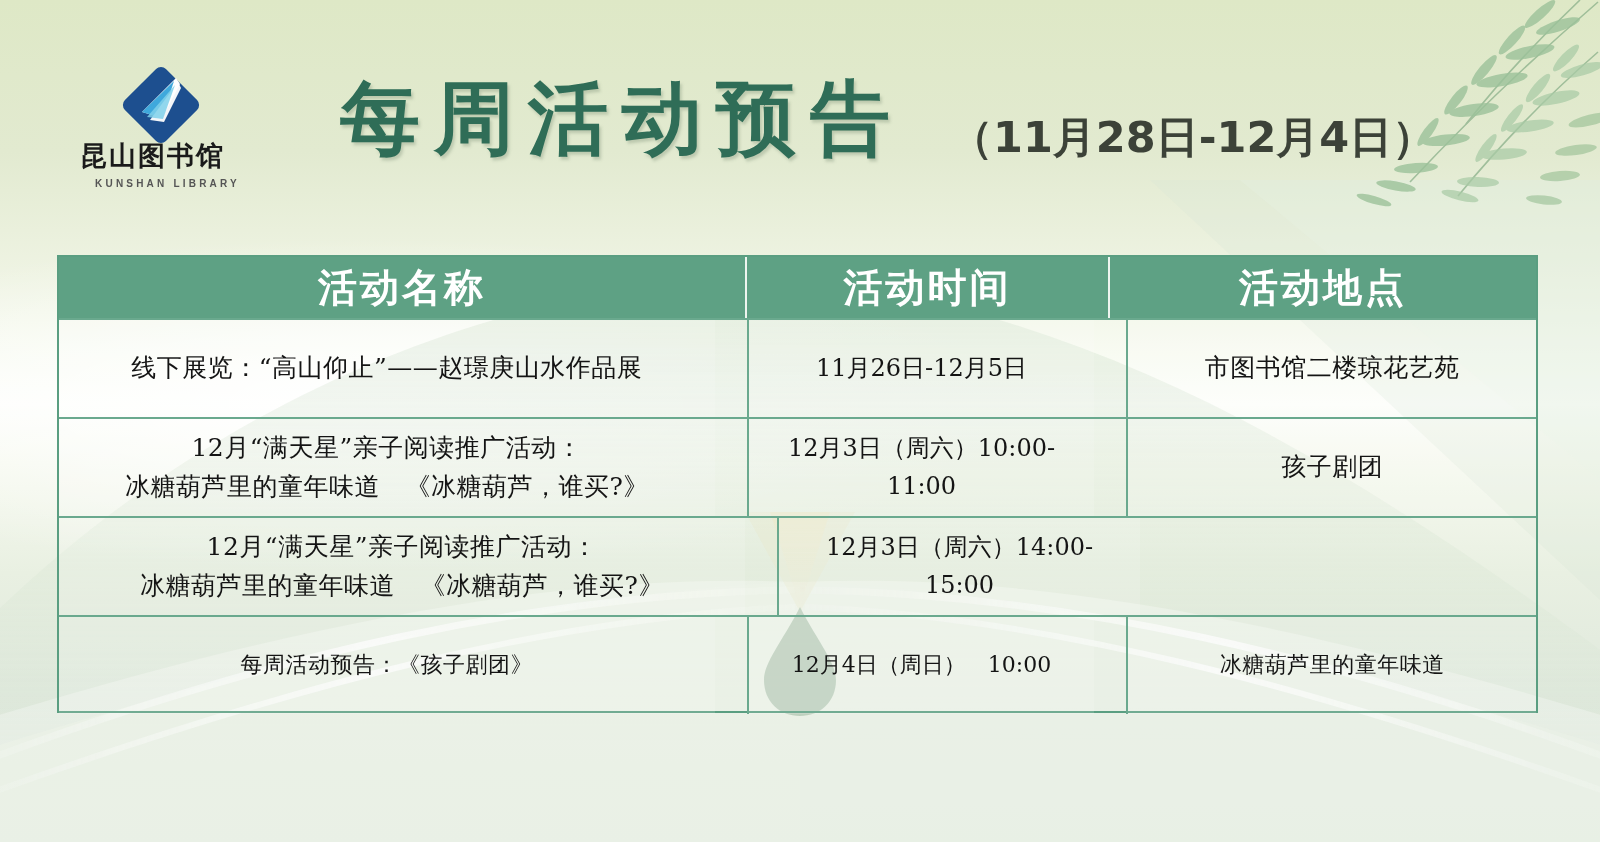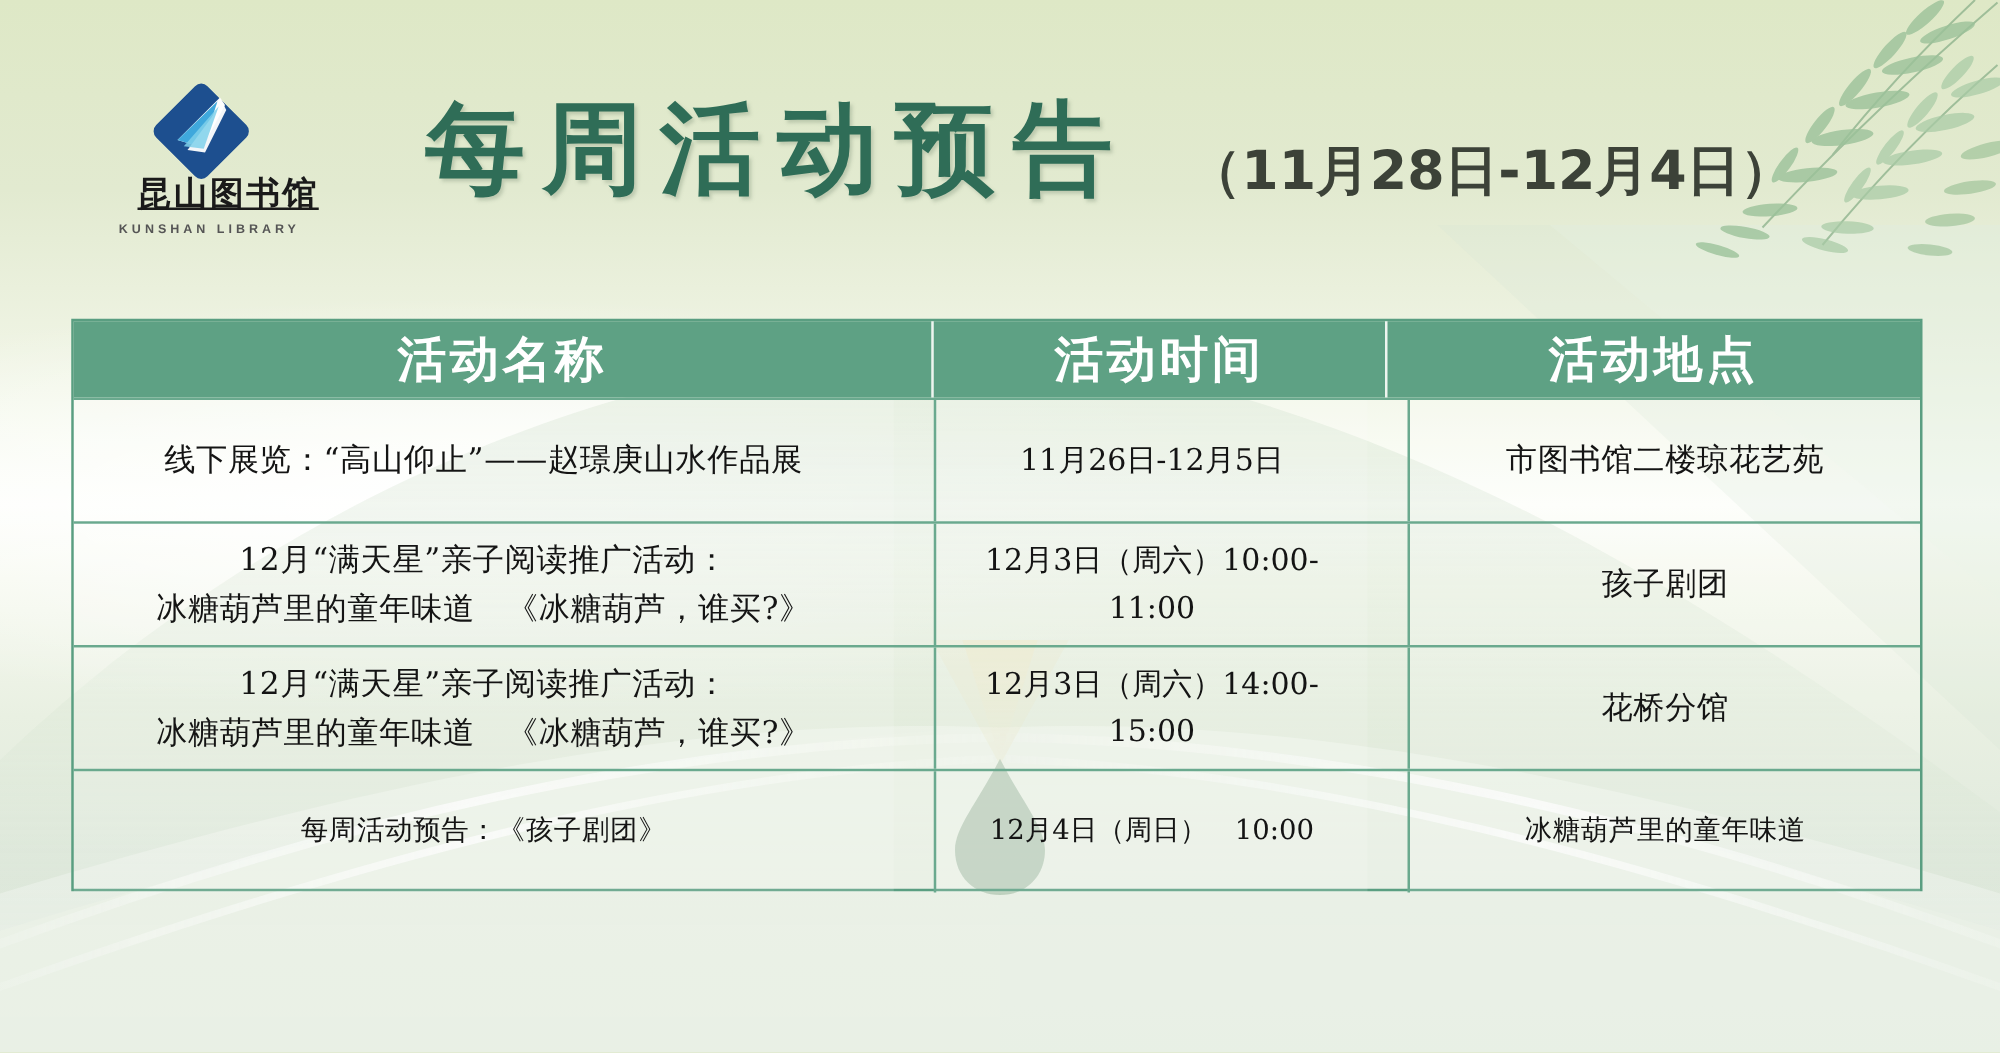--- a/index.html
+++ b/index.html
@@ -37,23 +37,23 @@
 
   
   .arc-wm{position:absolute;left:0;top:180px;width:1600px;height:560px;pointer-events:none;opacity:.55;}
 
   
   .willow{position:absolute;right:0;top:0;width:310px;height:250px;pointer-events:none;}
 
   
   .logo-wrap{position:absolute;left:80px;top:62px;width:175px;height:125px;}
   .logo-mark{position:absolute;left:38px;top:0;width:86px;height:86px;}
-  .logo-cn{position:absolute;left:0;top:80px;width:175px;text-align:right;
+  .logo-cn{position:absolute;left:0;top:80px;width:175px;text-align:left;
     font-family:"DejaVu Sans","Liberation Sans",sans-serif;
-    font-size:27px;font-weight:700;color:#1a1a1a;letter-spacing:2px;line-height:1;text-decoration:underline;}
+    font-size:27px;font-weight:700;color:#1a1a1a;letter-spacing:2px;line-height:1;}
   .logo-en{position:absolute;left:0;top:116px;width:175px;text-align:center;
     font-family:"Liberation Sans","DejaVu Sans",sans-serif;
     font-size:10px;font-weight:600;color:#555;letter-spacing:3.2px;}
 
   
   .headline{
     position:absolute;left:340px;top:78px;
     font-family:"DejaVu Serif","Liberation Serif",serif;
     font-size:80px;font-weight:700;color:#2f6d57;
     letter-spacing:14px;line-height:1;
@@ -242,21 +242,20 @@
     </div>
 
     <div class="trow body">
       <div class="cell c-name">
         <span class="lines">
           <span>12月“满天星”亲子阅读推广活动：</span>
           <span>冰糖葫芦里的童年味道　《冰糖葫芦，谁买?》</span>
         </span>
       </div>
       <div class="cell c-time">12月3日（周六）14:00-15:00</div>
-      <div class="cell c-place">花桥分馆</div>
     </div>
 
     <div class="trow body small">
       <div class="cell c-name">
         <span class="lines">
           <span>每周活动预告：《孩子剧团》</span>
         </span>
       </div>
       <div class="cell c-time">12月4日（周日）　10:00</div>
       <div class="cell c-place">冰糖葫芦里的童年味道</div>

